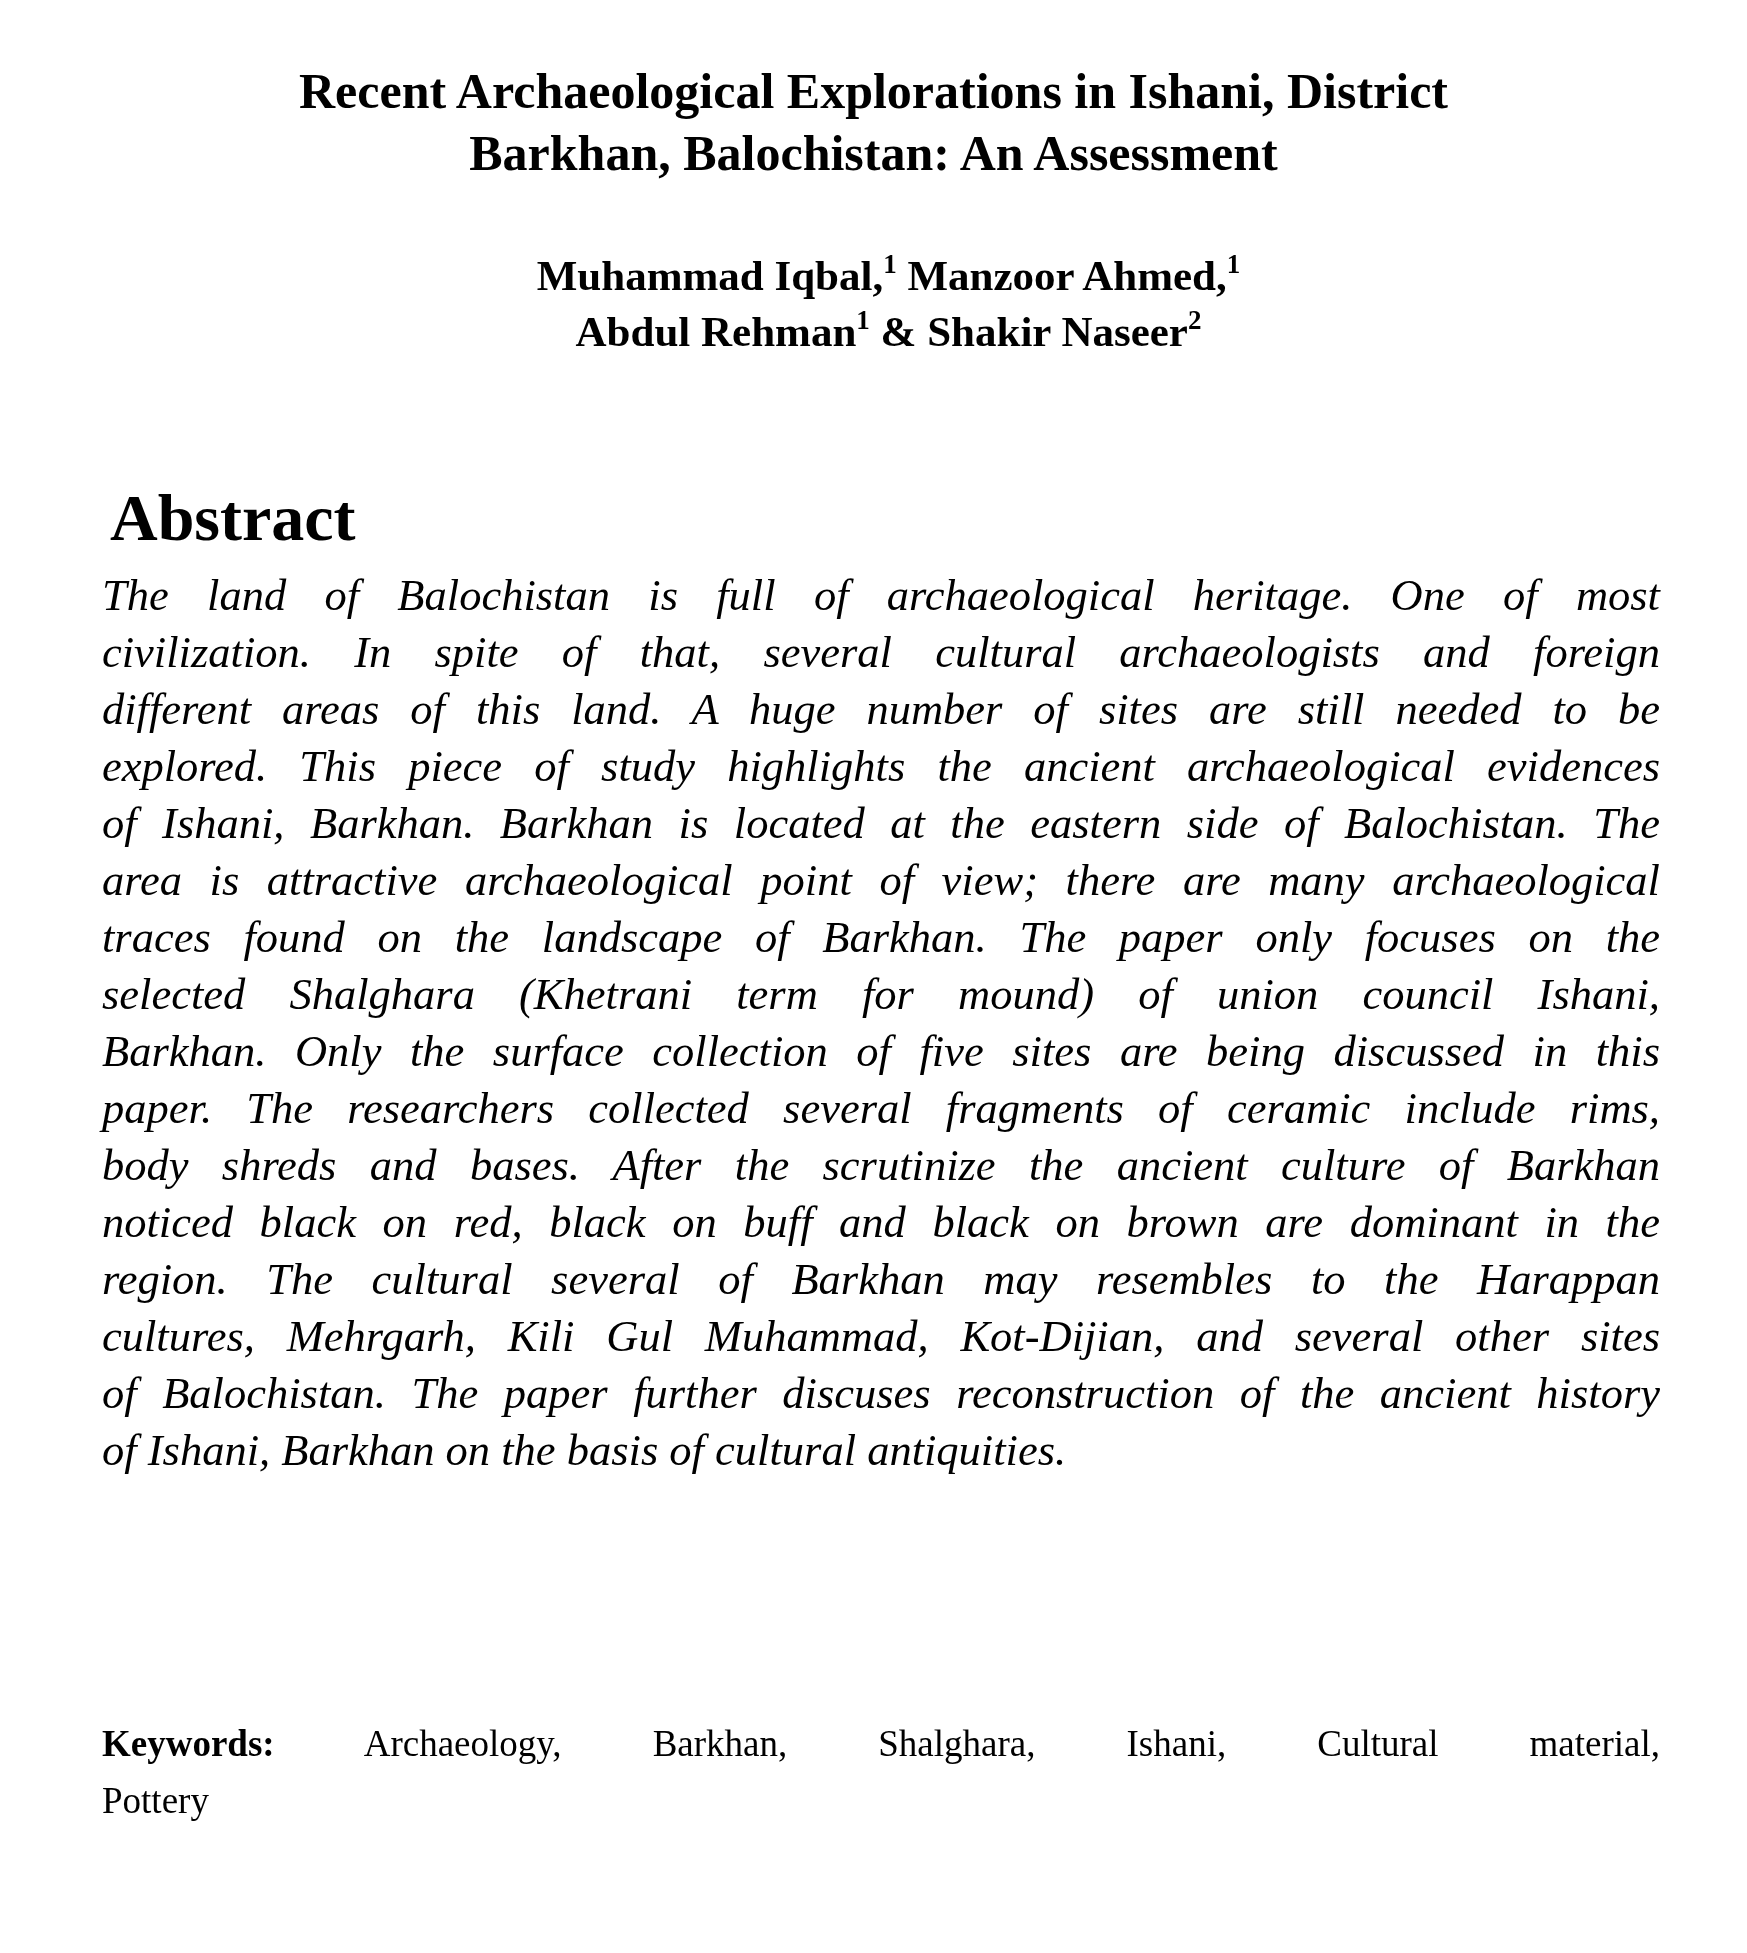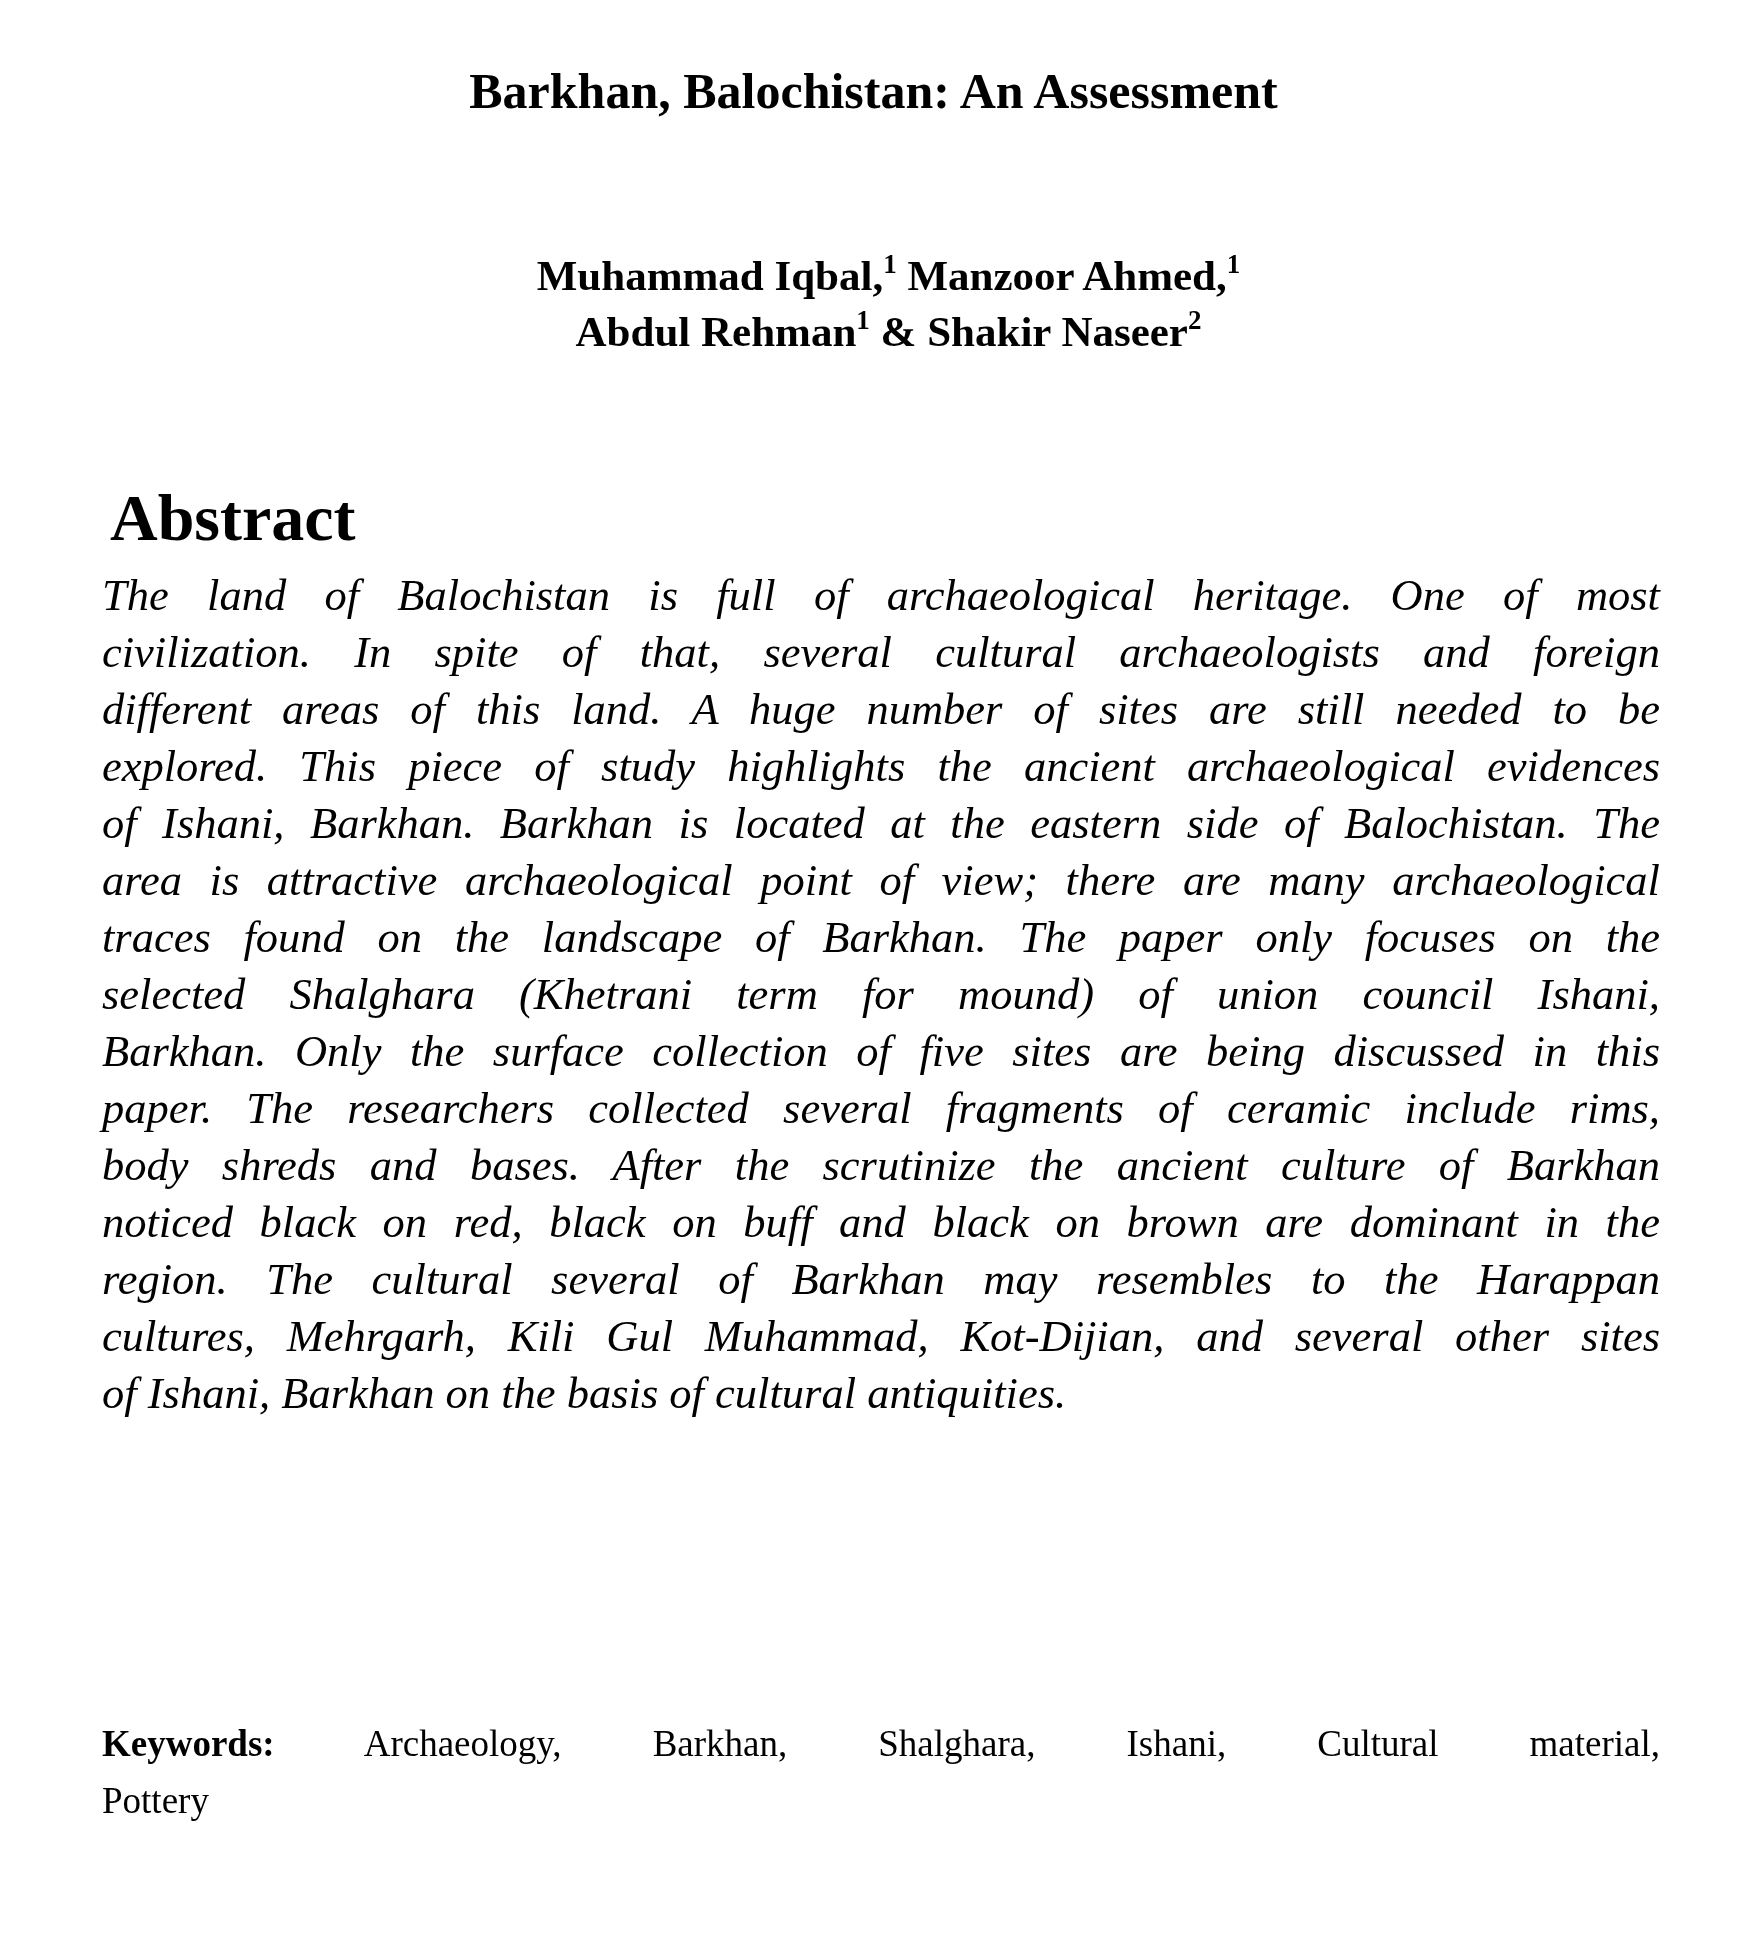--- a/index.html
+++ b/index.html
@@ -97,20 +97,21 @@
   }
   .keywords .ln.last { text-align-last: left; }
   .keywords .kw-label { font-weight: bold; }
 </style>
 </head>
 <body>
 
 <div class="page">
 
   <h1 class="title">
+    <span>Recent Archaeological Explorations in Ishani, District</span>
     <span>Barkhan, Balochistan: An Assessment</span>
   </h1>
 
   <div class="authors">
     <span class="line">
       <span>Muhammad Iqbal,</span><sup>1</sup>
       <span>Manzoor Ahmed,</span><sup>1</sup>
     </span>
     <span class="line">
       <span>Abdul Rehman</span><sup>1</sup>
@@ -129,20 +130,21 @@
     <span class="ln" style="white-space: normal;">of Ishani, Barkhan. Barkhan is located at the eastern side of Balochistan. The</span>
     <span class="ln" style="white-space: normal;">area is attractive archaeological point of view; there are many archaeological</span>
     <span class="ln" style="white-space: normal;">traces found on the landscape of Barkhan. The paper only focuses on the</span>
     <span class="ln" style="white-space: normal;">selected Shalghara (Khetrani term for mound) of union council Ishani,</span>
     <span class="ln" style="white-space: normal;">Barkhan. Only the surface collection of five sites are being discussed in this</span>
     <span class="ln" style="white-space: normal;">paper. The researchers collected several fragments of ceramic include rims,</span>
     <span class="ln" style="white-space: normal;">body shreds and bases. After the scrutinize the ancient culture of Barkhan</span>
     <span class="ln" style="white-space: normal;">noticed black on red, black on buff and black on brown are dominant in the</span>
     <span class="ln" style="white-space: normal;">region. The cultural several of Barkhan may resembles to the Harappan</span>
     <span class="ln" style="white-space: normal;">cultures, Mehrgarh, Kili Gul Muhammad, Kot-Dijian, and several other sites</span>
+    <span class="ln" style="white-space: normal;">of Balochistan. The paper further discuses reconstruction of the ancient history</span>
     <span class="ln last" style="white-space: normal;">of Ishani, Barkhan on the basis of cultural antiquities.</span>
   </div>
 
   <div class="keywords">
     <span class="ln" style="white-space: normal;"><span class="kw-label">Keywords:</span> <span>Archaeology, Barkhan, Shalghara, Ishani, Cultural material,</span></span>
     <span class="ln last" style="white-space: normal;">Pottery</span>
   </div>
 
 </div>
 

